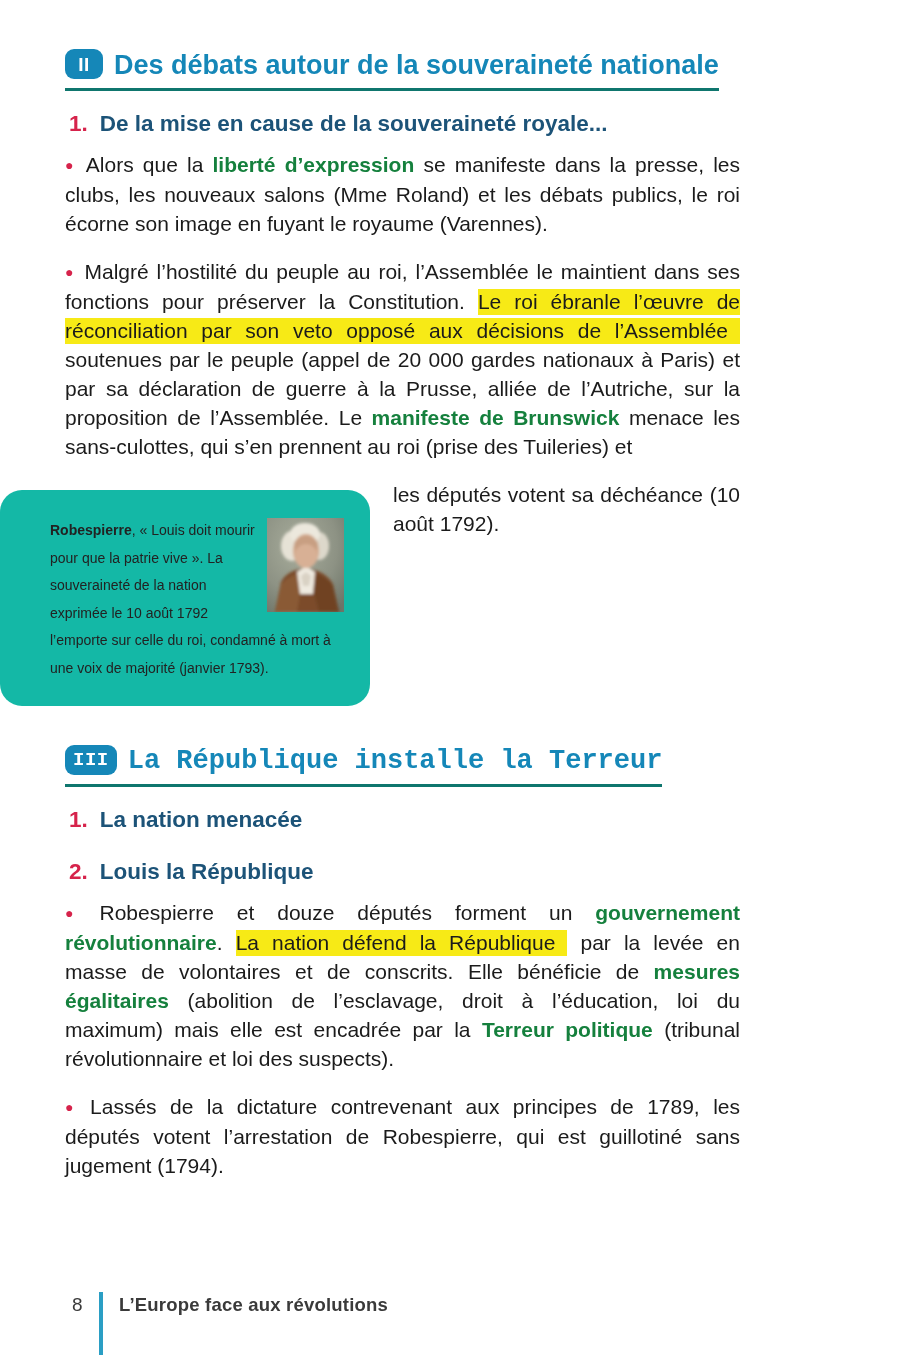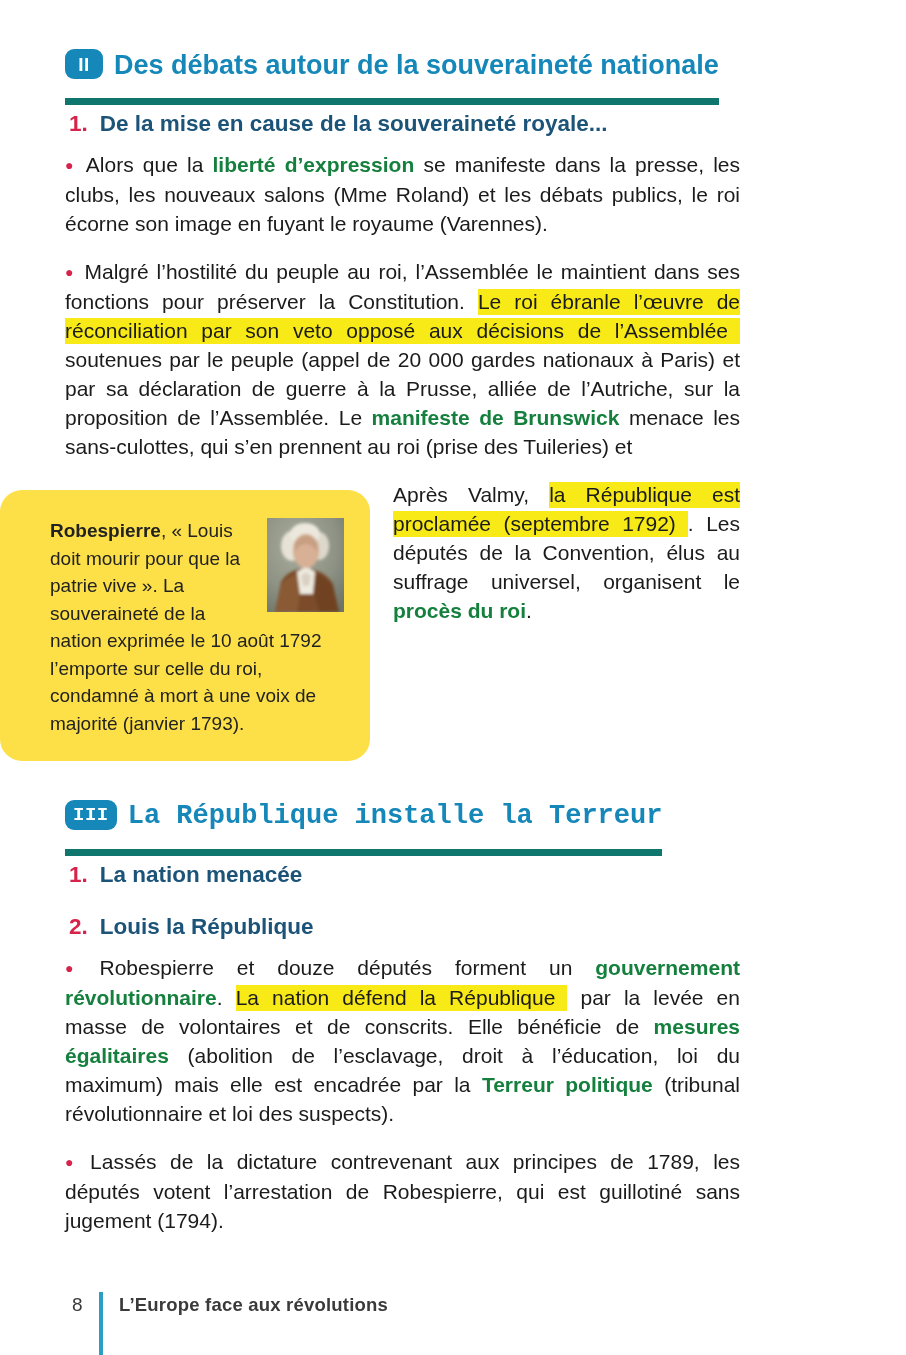--- a/index.html
+++ b/index.html
@@ -20,22 +20,22 @@
 
   
   h2.section-h{
     font-size:27px;
     font-weight:bold;
     color:#1587b8;
     line-height:42px;
     margin:0 0 16px 0;
   }
   h2.section-h .h2-inline{
-    border-bottom:7px solid #0f766e;
-    padding-bottom:18px;
+    border-bottom:3px solid #0f766e;
+    padding-bottom:8px;
   }
   .badge{
     display:inline-block;
     background:#1587b8;
     color:#ffffff;
     border-radius:9px;
     font-size:19px;
     font-weight:bold;
     line-height:29px;
     min-width:22px;
@@ -80,24 +80,24 @@
     vertical-align:2px;
     margin-right:9px;
   }
 
   
   .infobox{
     float:left;
     box-sizing:border-box;
     width:370px;
     margin:10px 23px 18px -65px;
-    background:#fde047;
+    background:#14b8a6;
     border-radius:22px;
     padding:27px 26px 24px 50px;
-    font-size:19px;
+    font-size:14px;
     line-height:27.5px;
     color:#222222;
     text-align:left;
   }
   .portrait{
     float:right;
     width:77px;height:94px;
     margin:1px 0 6px 12px;
     display:block;
   }
@@ -171,23 +171,23 @@
           <ellipse cx="52" cy="28" rx="10" ry="14" fill="#ddd8cb"></ellipse>
           <ellipse cx="38" cy="16" rx="15" ry="11" fill="#ece8dd"></ellipse>
           <ellipse cx="39" cy="33" rx="13" ry="17" fill="#d3a98b"></ellipse>
           <ellipse cx="39" cy="27" rx="12" ry="9" fill="#c89f82"></ellipse>
           <ellipse cx="39" cy="38" rx="11" ry="12" fill="#d8b095"></ellipse>
         </g>
       </svg>
       <div><span class="seg-bold">Robespierre</span><span class="seg-plain">, «&nbsp;Louis doit mourir pour que la patrie vive&nbsp;». La souveraineté de la nation exprimée le 10 août 1792 l’emporte sur celle du roi, condamné à mort à une voix de majorité (janvier 1793).</span></div>
     </aside>
 
-
-
-    <p class="body-p"><span class="seg-plain">Après Valmy, </span><span class="seg-hl">la République est proclamée (septembre 1792)</span><span class="seg-plain">. Les députés de la Convention, élus au suffrage universel, organisent le </span><span class="seg-blue">procès du roi</span><span class="seg-plain">.</span></p>
+    <p class="body-p tight"><span class="seg-plain">les députés votent sa déchéance (10 août 1792).</span></p>
+
+
 
     <h2 class="section-h clear-h">
       <span class="h2-inline"><span class="badge">III</span><span>La République installe la Terreur</span></span>
     </h2>
 
     <h3 class="sub-h">
       <span class="sub-num">1.</span><span>La nation menacée</span>
     </h3>
 
 

